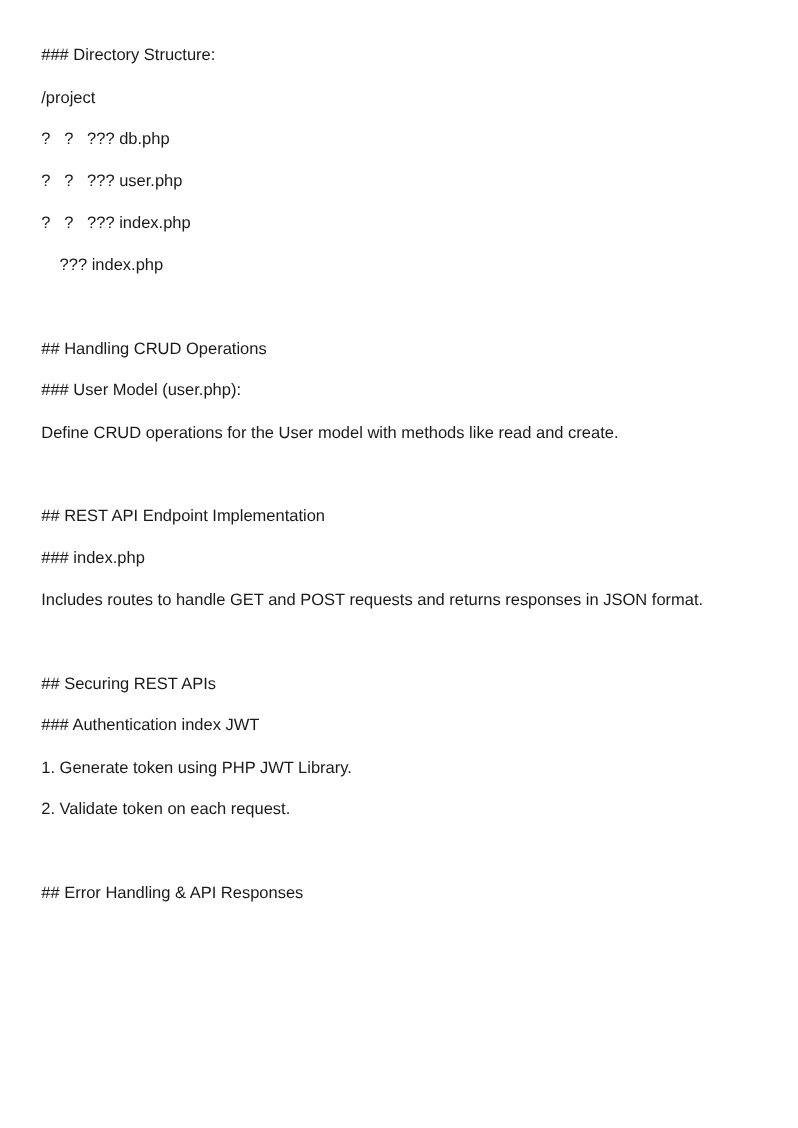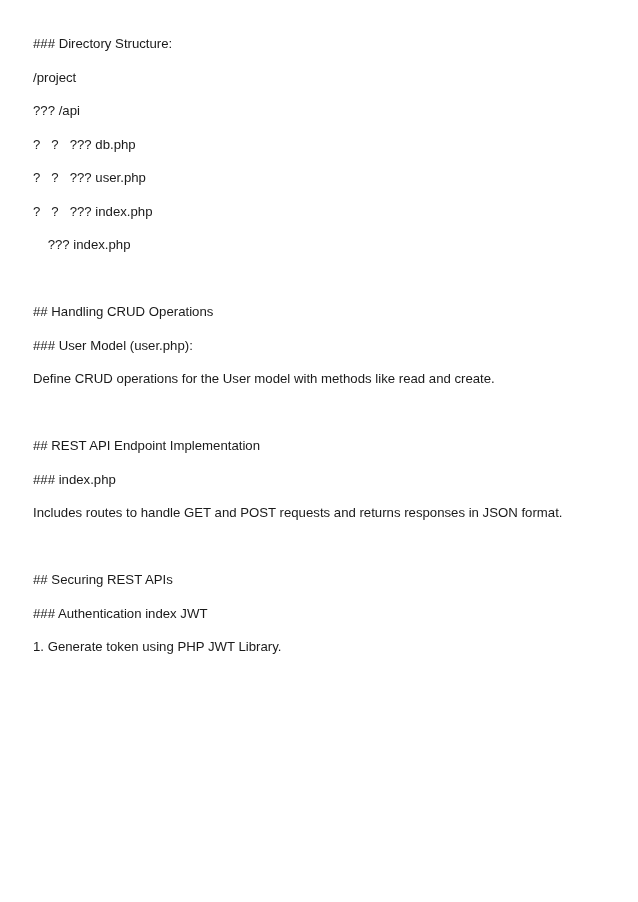--- a/index.html
+++ b/index.html
@@ -11,31 +11,32 @@
   }
   .line { height: 33.5px; line-height: 18px; white-space: pre; }
   .blank { height: 33.5px; }
 </style>
 </head>
 <body>
 
 <div class="page">
   <div class="line">### Directory Structure:</div>
   <div class="line">/project</div>
-  <div class="line">??? /api</div>
   <div class="line">?   ?   ??? db.php</div>
   <div class="line">?   ?   ??? user.php</div>
   <div class="line">?   ?   ??? index.php</div>
   <div class="line">    ??? index.php</div>
   <div class="blank"></div>
   <div class="line">## Handling CRUD Operations</div>
   <div class="line">### User Model (user.php):</div>
   <div class="line">Define CRUD operations for the User model with methods like read and create.</div>
   <div class="blank"></div>
   <div class="line">## REST API Endpoint Implementation</div>
   <div class="line">### index.php</div>
   <div class="line">Includes routes to handle GET and POST requests and returns responses in JSON format.</div>
   <div class="blank"></div>
   <div class="line">## Securing REST APIs</div>
   <div class="line">### Authentication index JWT</div>
   <div class="line">1. Generate token using PHP JWT Library.</div>
+  <div class="line">2. Validate token on each request.</div>
   <div class="blank"></div>
+  <div class="line">## Error Handling &amp; API Responses</div>
 </div>
 
 </body></html>

